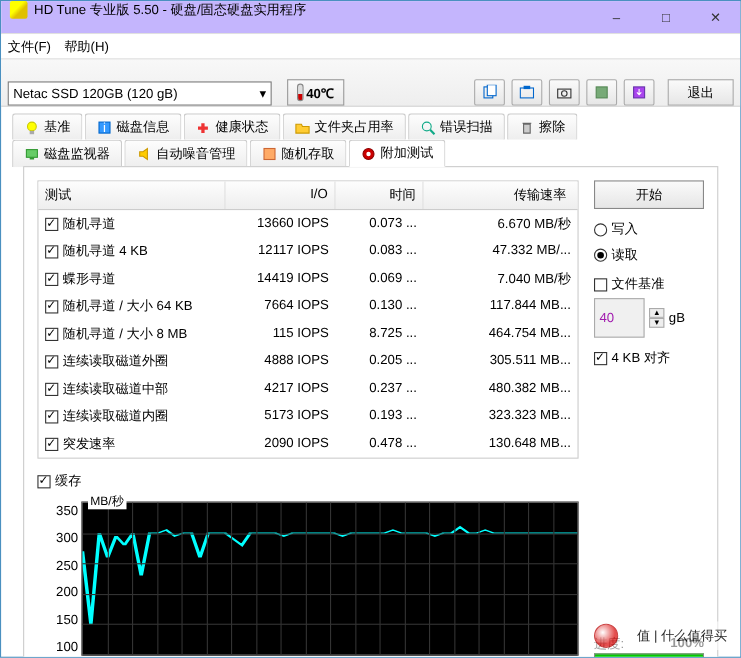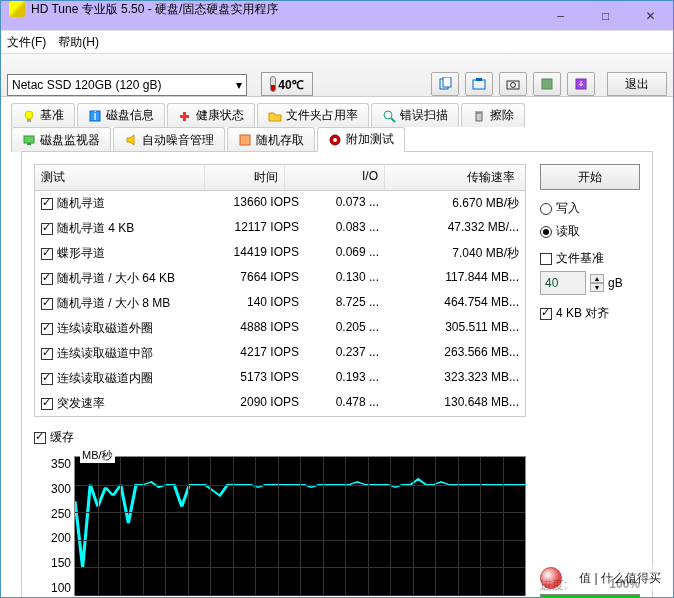--- a/index.html
+++ b/index.html
@@ -43,21 +43,21 @@
 .chart{border:1px solid #888;height:140px;margin-top:6px;background:#000;position:relative;margin-left:40px}
 .chart-labels{position:absolute;left:-30px;top:0;bottom:0;display:flex;flex-direction:column;justify-content:space-between;color:#000;font-size:11px;text-align:right;width:26px}
 .chart-unit{position:absolute;left:10px;top:-2px;font-size:11px;background:#fff;padding:0 2px;z-index:3}
 .grid-v{position:absolute;top:0;bottom:0;border-left:1px solid #333}
 .grid-h{position:absolute;left:0;right:0;border-top:1px solid #333}
 .start-btn{height:26px;background:linear-gradient(#fafafa,#e6e6e6);border:1px solid #888;display:flex;align-items:center;justify-content:center}
 .radio{width:12px;height:12px;border:1px solid #333;border-radius:50%;display:inline-block;vertical-align:middle;margin-right:4px;position:relative;background:#fff}
 .radio.on::after{content:"";position:absolute;top:2px;left:2px;width:6px;height:6px;background:#000;border-radius:50%}
 .group{border:1px solid #ccc;padding:6px;display:flex;flex-direction:column;gap:6px}
 .spin{display:flex;align-items:center;gap:4px}
-.spin-input{width:46px;height:24px;border:1px solid #aaa;background:#f0f0f0;color:#14532d;padding:0 4px;display:flex;align-items:center}
+.spin-input{width:46px;height:36px;border:1px solid #aaa;background:#f0f0f0;color:#a21caf;padding:0 4px;display:flex;align-items:center}
 .spin-btns{display:flex;flex-direction:column}
 .spin-btns div{width:14px;height:9px;border:1px solid #aaa;background:#eee;font-size:7px;text-align:center;line-height:7px}
 .progress-label{display:flex;justify-content:space-between}
 .progress-bar{height:16px;border:1px solid #888;background:#0c0}
 .watermark{position:absolute;right:6px;bottom:6px;display:flex;align-items:center;gap:17px;opacity:.85;background:rgba(255,255,255,.7);padding:2px 6px;border-radius:4px}
 .watermark-icon{width:22px;height:22px;border-radius:50%;background:radial-gradient(circle at 35% 35%,#fff,#e03030 60%);border:1px solid #c02020}
 svg.spark{position:absolute;top:0;left:0;width:100%;height:100%}
 </style>
 </head>
 <body>
@@ -189,22 +189,22 @@
         <span>附加测试</span>
       </div>
     </div>
 
   <div class="content">
     <div class="layout">
       <div class="leftcol">
         <div class="table">
           <div class="thead">
             <div class="th col1">测试</div>
+            <div class="th col2">I/O</div>
             <div class="th col3">时间</div>
-            <div class="th col2">I/O</div>
             <div class="th col4">传输速率</div>
           </div>
           <div id="tbody">
               <div class="trow">
                 <div class="td col1"><span class="chk on"></span>随机寻道</div>
                 <div class="td col2">13660 IOPS</div>
                 <div class="td col3">0.073 ...</div>
                 <div class="td col4">6.670 MB/秒</div>
               </div>
               <div class="trow">
@@ -220,35 +220,35 @@
                 <div class="td col4">7.040 MB/秒</div>
               </div>
               <div class="trow">
                 <div class="td col1"><span class="chk on"></span>随机寻道 / 大小 64 KB</div>
                 <div class="td col2">7664 IOPS</div>
                 <div class="td col3">0.130 ...</div>
                 <div class="td col4">117.844 MB...</div>
               </div>
               <div class="trow">
                 <div class="td col1"><span class="chk on"></span>随机寻道 / 大小 8 MB</div>
-                <div class="td col2">140 IOPS</div>
+                <div class="td col2">115 IOPS</div>
                 <div class="td col3">8.725 ...</div>
                 <div class="td col4">464.754 MB...</div>
               </div>
               <div class="trow">
                 <div class="td col1"><span class="chk on"></span>连续读取磁道外圈</div>
                 <div class="td col2">4888 IOPS</div>
                 <div class="td col3">0.205 ...</div>
                 <div class="td col4">305.511 MB...</div>
               </div>
               <div class="trow">
                 <div class="td col1"><span class="chk on"></span>连续读取磁道中部</div>
                 <div class="td col2">4217 IOPS</div>
                 <div class="td col3">0.237 ...</div>
-                <div class="td col4">263.566 MB...</div>
+                <div class="td col4">480.382 MB...</div>
               </div>
               <div class="trow">
                 <div class="td col1"><span class="chk on"></span>连续读取磁道内圈</div>
                 <div class="td col2">5173 IOPS</div>
                 <div class="td col3">0.193 ...</div>
                 <div class="td col4">323.323 MB...</div>
               </div>
               <div class="trow">
                 <div class="td col1"><span class="chk on"></span>突发速率</div>
                 <div class="td col2">2090 IOPS</div>

